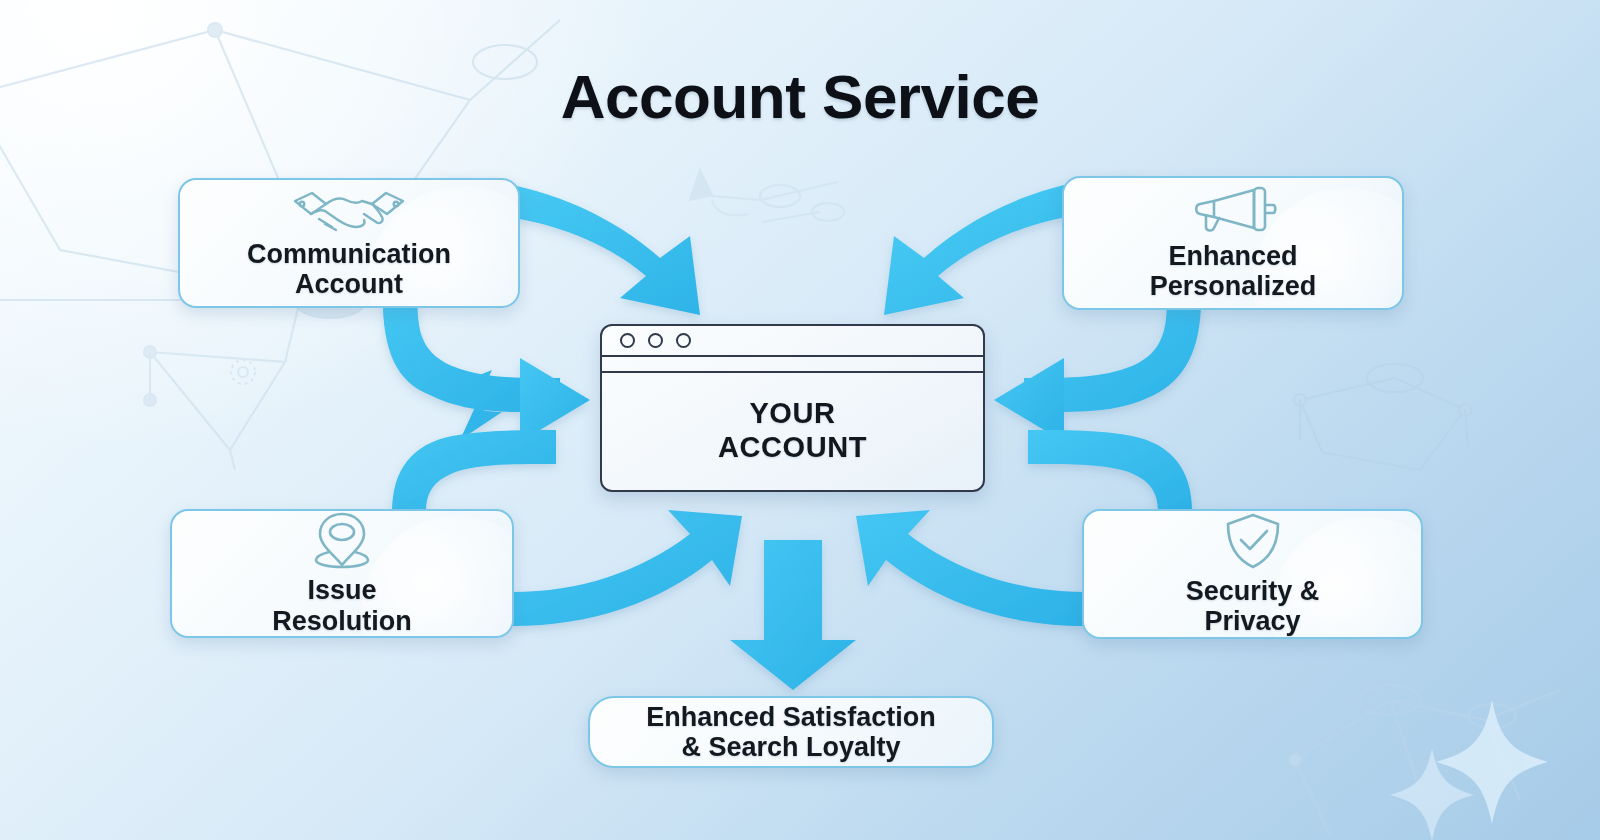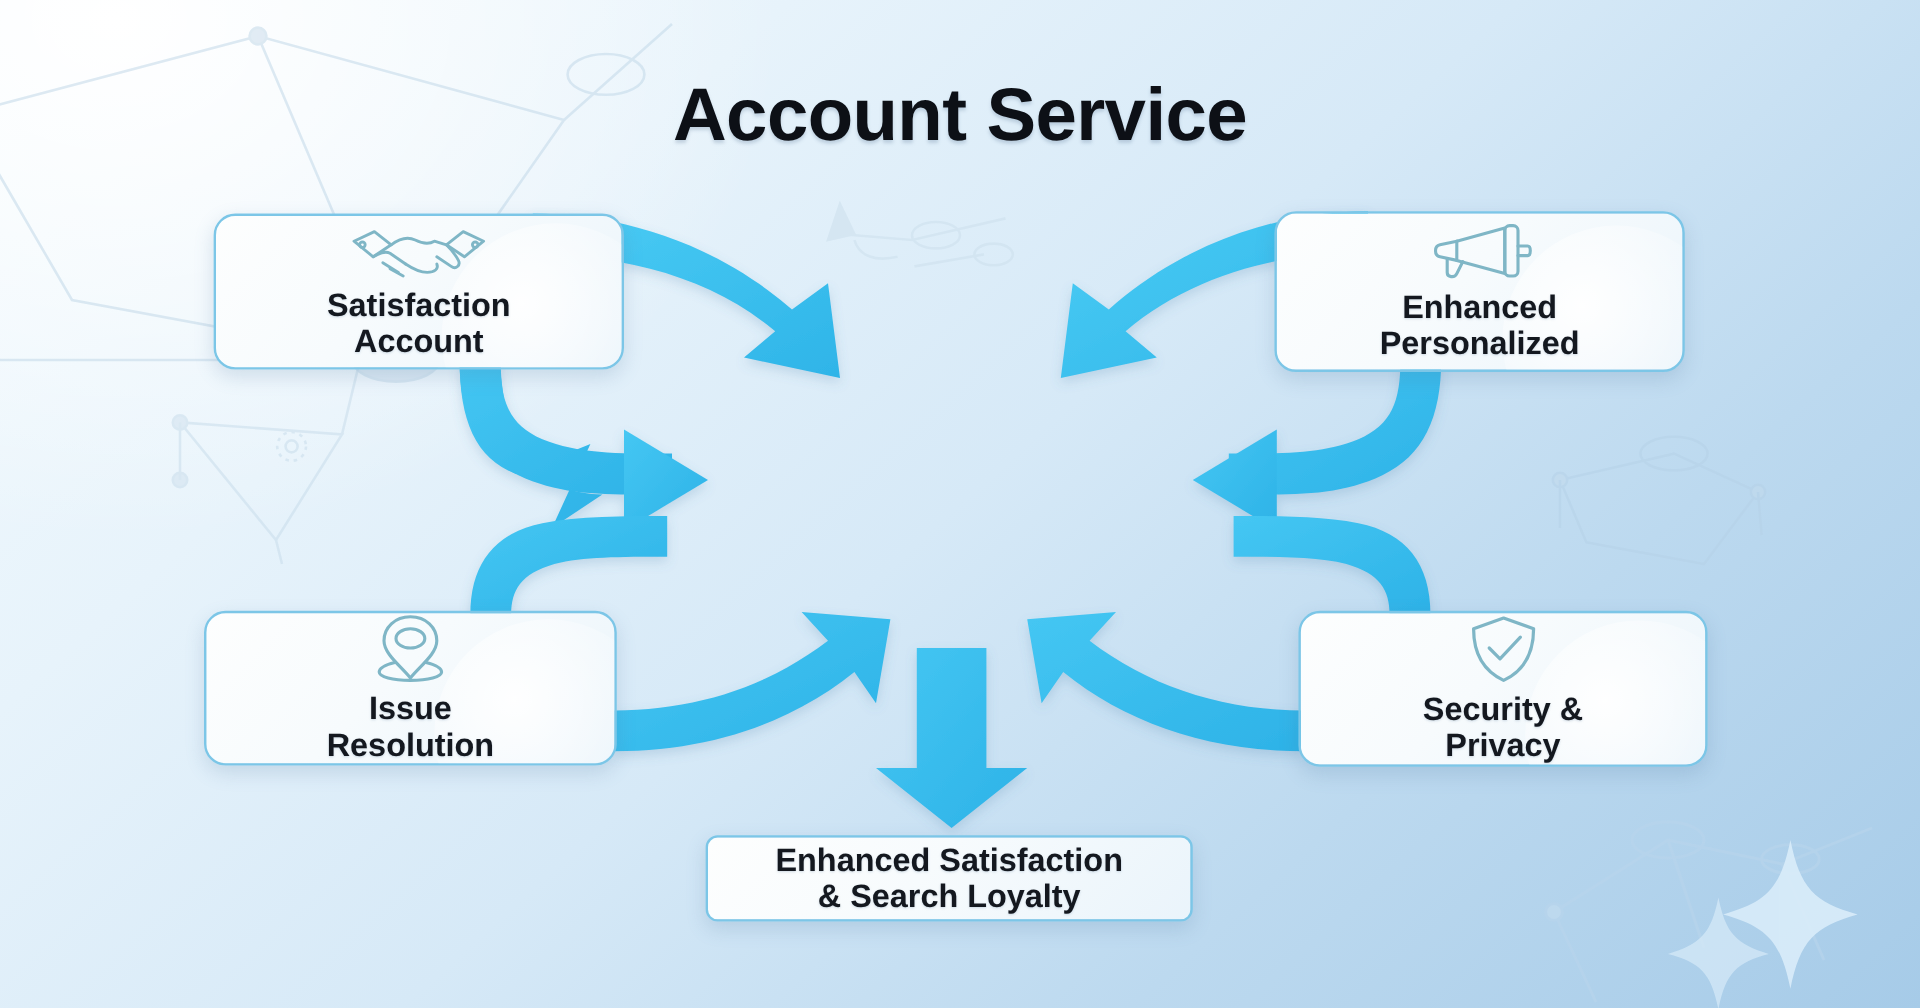--- a/index.html
+++ b/index.html
@@ -69,21 +69,21 @@
     padding:0 10px;
   }
 
   #card-personalized { left:178px;  top:178px; width:342px; height:130px; }
   #card-proactive    { left:1062px; top:176px; width:342px; height:134px; }
   #card-issue        { left:170px;  top:509px; width:344px; height:129px; }
   #card-security     { left:1082px; top:509px; width:341px; height:130px; }
 
   #card-outcome {
     left:588px; top:696px; width:406px; height:72px;
-    border-radius:10px;
+    border-radius:26px;
   }
   #card-outcome .ctext { font-size:27px; line-height:1.12; }
 
   
   #center-window {
     position:absolute;
     left:600px; top:324px; width:385px; height:168px;
     border:2.5px solid #303a4a;
     border-radius:12px;
     background:linear-gradient(150deg,#fbfdfe 0%, #f2f7fb 55%, #e8f1f9 100%);
@@ -233,21 +233,21 @@
           <path d="M36 17 C44 11 50 10 56 13 C62 16 67 17 72 14 L82 17"></path>
           <path d="M82 17 C86 21 90 26 92 30 C94 34 90 38 86 35 L74 27"></path>
           <path d="M21 27 C26 24 31 22 35 24 L48 33"></path>
           <path d="M29 32 L42 40"></path>
           <path d="M35 37 L46 43"></path>
           <path d="M48 33 C54 37 60 40 66 40 C72 40 76 37 74 33"></path>
         </g>
       </svg>
     </div>
     <div class="ctext">
-      <span>Satisfaction</span><br><span>Account</span>
+      <span>Communication</span><br><span>Account</span>
     </div>
   </div>
 
   <div class="card" id="card-proactive">
     <div class="sheen"></div>
     <div class="ico">
       <svg width="94" height="50" viewBox="0 0 94 50">
         <g fill="none" stroke="#7fb6c6" stroke-width="2.6" stroke-linejoin="round" stroke-linecap="round">
           <path d="M28 16 L68 5 L68 43 L28 32 Z"></path>
           <rect x="68" y="3" width="11" height="42" rx="4"></rect>
@@ -292,14 +292,27 @@
       <span>Issue</span><br><span>Resolution</span>
     </div>
   </div>
 
   <div class="card" id="card-outcome">
     <div class="ctext">
       <span>Enhanced Satisfaction</span><br><span>&amp; Search Loyalty</span>
     </div>
   </div>
 
+  <div id="center-window">
+    <div class="titlebar">
+      <span class="dot"></span>
+      <span class="dot"></span>
+      <span class="dot"></span>
+    </div>
+    <div class="toolbar"></div>
+    <div class="wbody">
+      <div class="wtext">
+        <span>YOUR</span><br><span>ACCOUNT</span>
+      </div>
+    </div>
+  </div>
 
 </div>
 
 </body></html>

